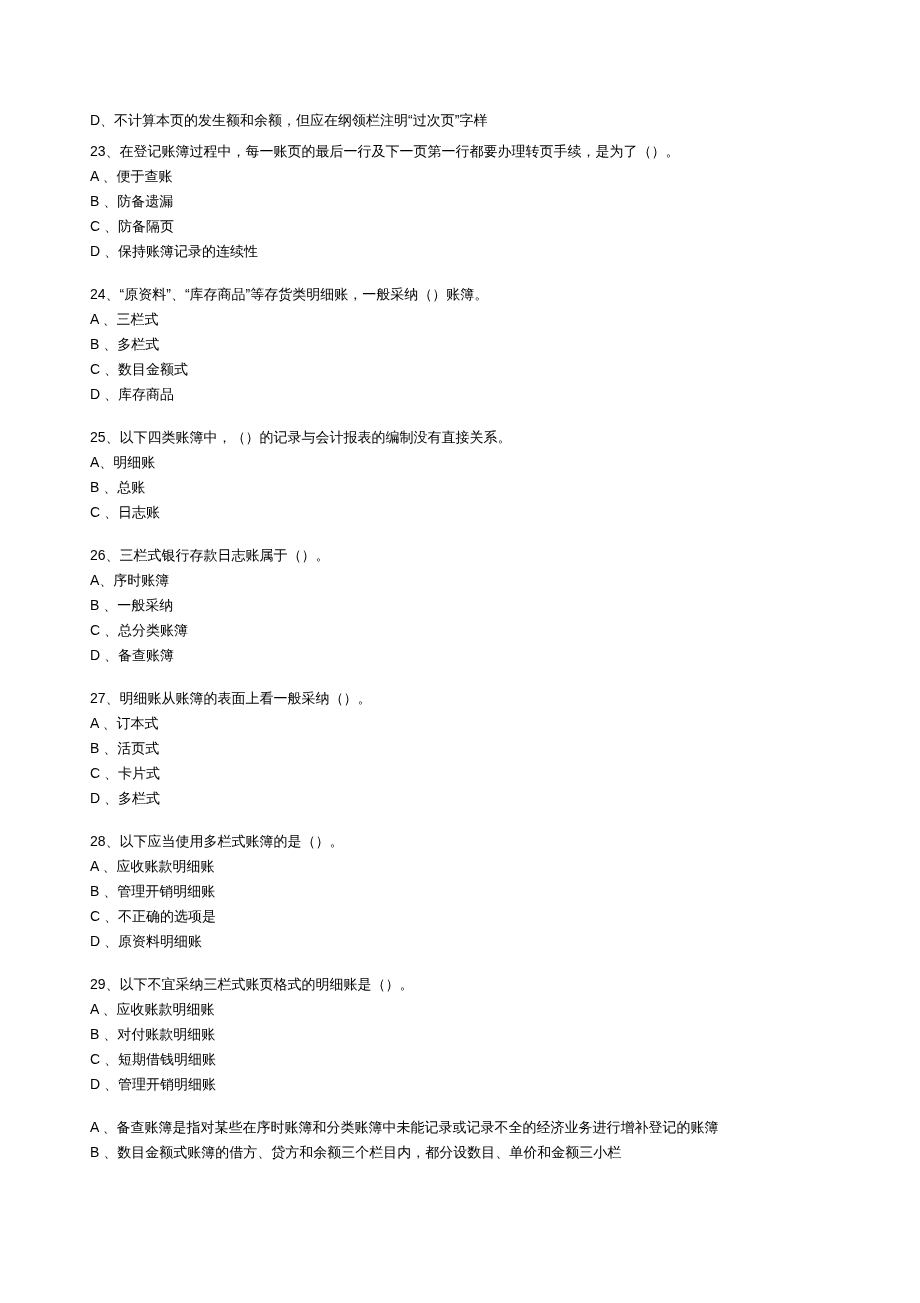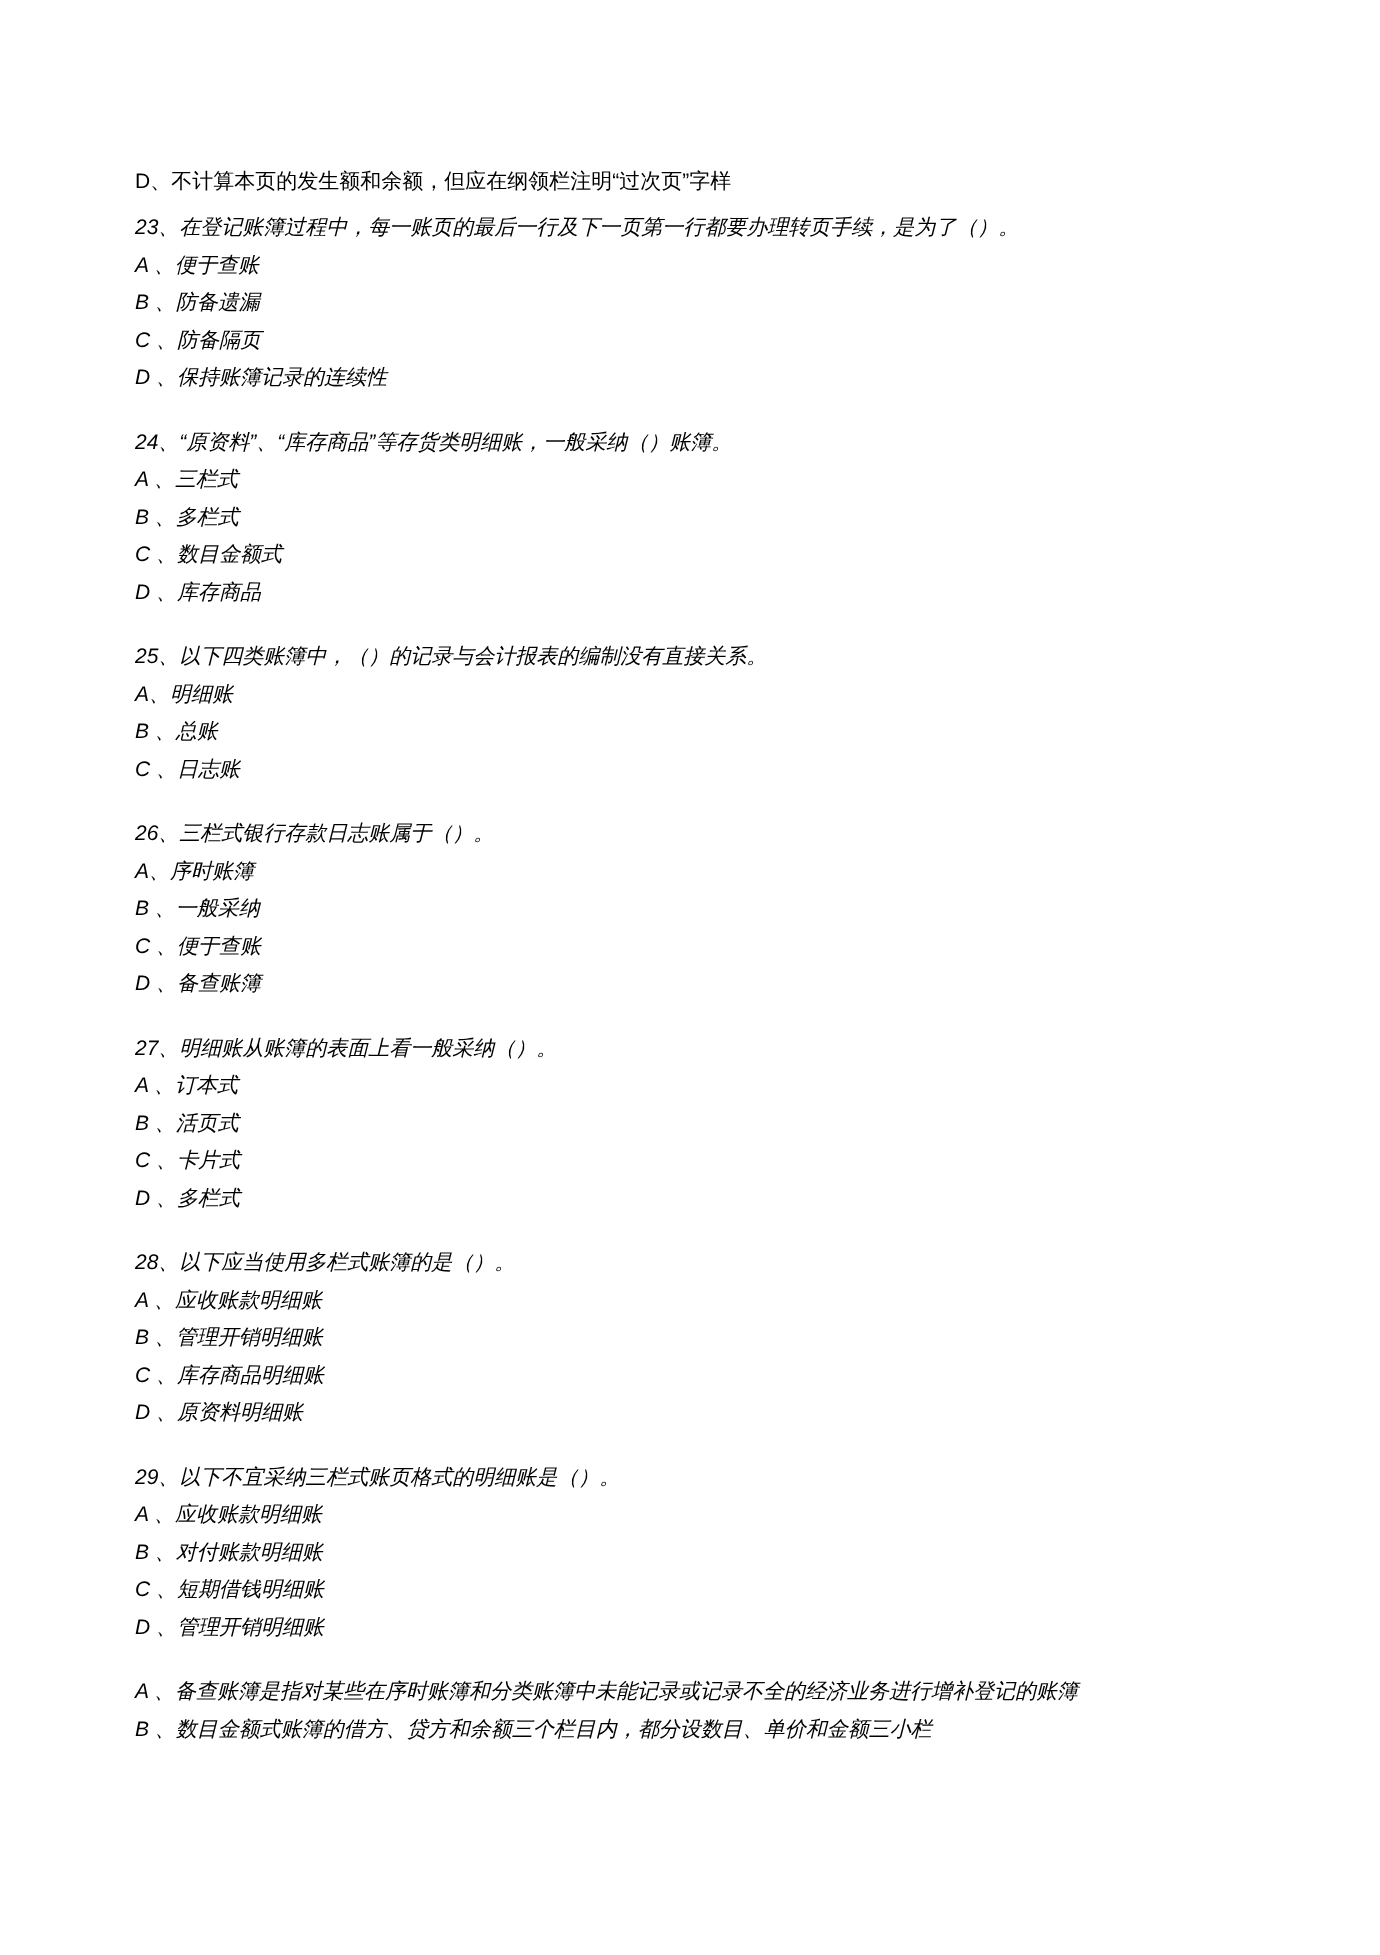--- a/index.html
+++ b/index.html
@@ -13,21 +13,20 @@
     font-family: "Microsoft YaHei", "SimSun", Arial, sans-serif;
     font-size: 14px;
     color: #000000;
     line-height: 1.5;
   }
   .orphan {
     margin-bottom: 10px;
   }
   .question-block {
     margin-bottom: 22px;
-    font-style: italic;
   }
   .stem {
     margin-bottom: 4px;
   }
   .opt {
     margin-bottom: 4px;
   }
 </style>
 </head>
 <body>
@@ -58,37 +57,37 @@
     <div class="stem">25、以下四类账簿中，（）的记录与会计报表的编制没有直接关系。</div>
     <div class="opt">A、明细账</div>
     <div class="opt">B 、总账</div>
     <div class="opt">C 、日志账</div>
   </div>
 
   <div class="question-block">
     <div class="stem">26、三栏式银行存款日志账属于（）。</div>
     <div class="opt">A、序时账簿</div>
     <div class="opt">B 、一般采纳</div>
-    <div class="opt">C 、便于查账</div>
+    <div class="opt">C 、总分类账簿</div>
     <div class="opt">D 、备查账簿</div>
   </div>
 
   <div class="question-block">
     <div class="stem">27、明细账从账簿的表面上看一般采纳（）。</div>
     <div class="opt">A 、订本式</div>
     <div class="opt">B 、活页式</div>
     <div class="opt">C 、卡片式</div>
     <div class="opt">D 、多栏式</div>
   </div>
 
   <div class="question-block">
     <div class="stem">28、以下应当使用多栏式账簿的是（）。</div>
     <div class="opt">A 、应收账款明细账</div>
     <div class="opt">B 、管理开销明细账</div>
-    <div class="opt">C 、库存商品明细账</div>
+    <div class="opt">C 、不正确的选项是</div>
     <div class="opt">D 、原资料明细账</div>
   </div>
 
   <div class="question-block">
     <div class="stem">29、以下不宜采纳三栏式账页格式的明细账是（）。</div>
     <div class="opt">A 、应收账款明细账</div>
     <div class="opt">B 、对付账款明细账</div>
     <div class="opt">C 、短期借钱明细账</div>
     <div class="opt">D 、管理开销明细账</div>
   </div>

